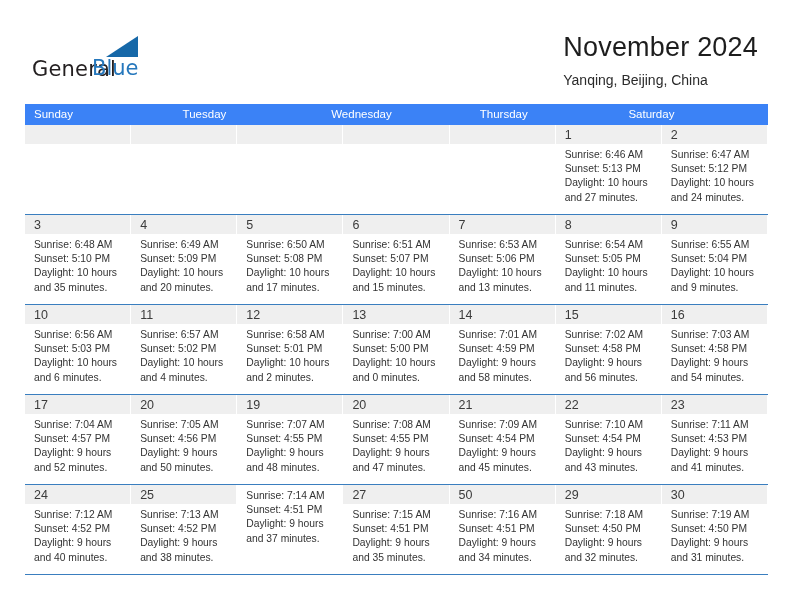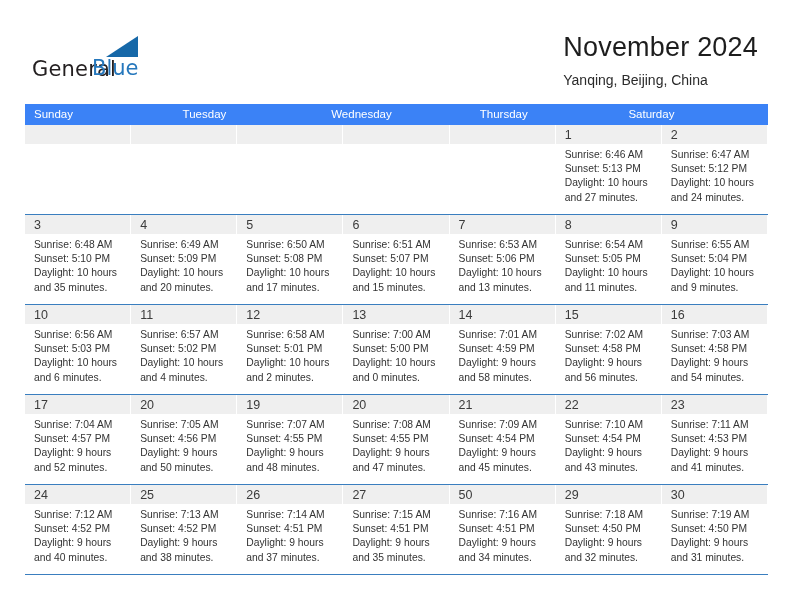--- a/index.html
+++ b/index.html
@@ -422,21 +422,20 @@
           <div class="day">
             <div class="day-numberbar"><span class="day-number">25</span></div>
             <div class="day-body">
               <div class="day-line">Sunrise: 7:13 AM</div>
               <div class="day-line">Sunset: 4:52 PM</div>
               <div class="day-line">Daylight: 9 hours</div>
               <div class="day-line">and 38 minutes.</div>
             </div>
           </div>
           <div class="day">
-            <div class="day-numberbar"><span class="day-number">26</span></div>
             <div class="day-body">
               <div class="day-line">Sunrise: 7:14 AM</div>
               <div class="day-line">Sunset: 4:51 PM</div>
               <div class="day-line">Daylight: 9 hours</div>
               <div class="day-line">and 37 minutes.</div>
             </div>
           </div>
           <div class="day">
             <div class="day-numberbar"><span class="day-number">27</span></div>
             <div class="day-body">

